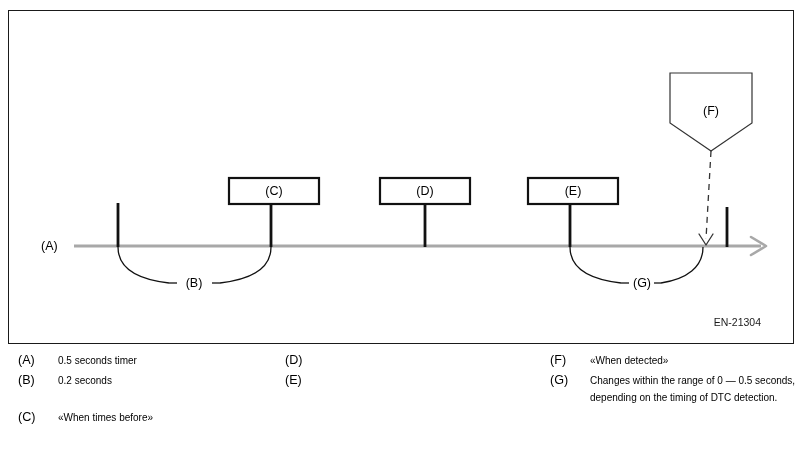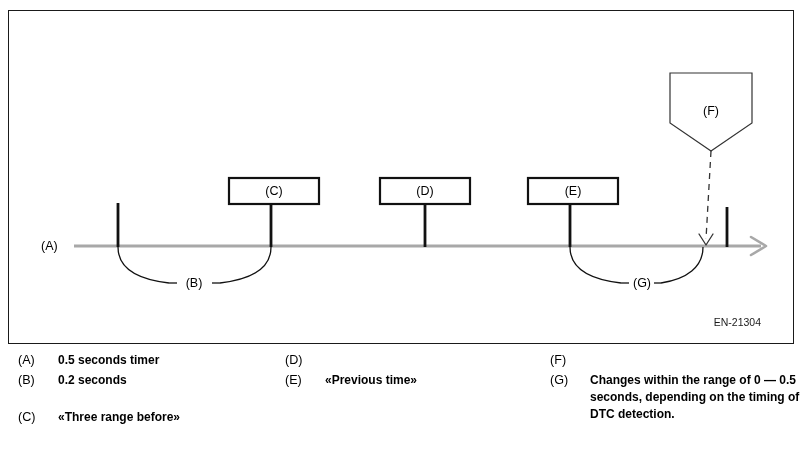--- a/index.html
+++ b/index.html
@@ -73,24 +73,23 @@
   .legend-key {
     flex: 0 0 auto;
     width: 40px;
     font-size: 12.6px;
     line-height: 17px;
     color: #000;
     white-space: nowrap;
   }
   .legend-text {
     flex: 1 1 auto;
-    font-size: 12px;
+    font-size: 10px;
     line-height: 17px;
     color: #000;
-    font-weight: bold;
   }
   .legend-spacer {
     height: 17px;
   }
 </style>
 </head>
 <body>
 
 <div id="page">
 
@@ -159,37 +158,37 @@
         <div class="legend-key">(A)</div>
         <div class="legend-text">0.5 seconds timer</div>
       </div>
       <div class="legend-row">
         <div class="legend-key">(B)</div>
         <div class="legend-text">0.2 seconds</div>
       </div>
       <div class="legend-spacer"></div>
       <div class="legend-row">
         <div class="legend-key">(C)</div>
-        <div class="legend-text">«Three range before»</div>
+        <div class="legend-text">«When times before»</div>
       </div>
     </div>
 
     <div class="legend-col" id="legend-col-2">
       <div class="legend-row">
         <div class="legend-key">(D)</div>
       </div>
       <div class="legend-row">
         <div class="legend-key">(E)</div>
-        <div class="legend-text">«Previous time»</div>
       </div>
     </div>
 
     <div class="legend-col" id="legend-col-3">
       <div class="legend-row">
         <div class="legend-key">(F)</div>
+        <div class="legend-text">«When detected»</div>
       </div>
       <div class="legend-row">
         <div class="legend-key">(G)</div>
         <div class="legend-text">Changes within the range of 0 — 0.5 seconds, depending on the timing of DTC detection.</div>
       </div>
     </div>
 
   </div>
 
 </div>

